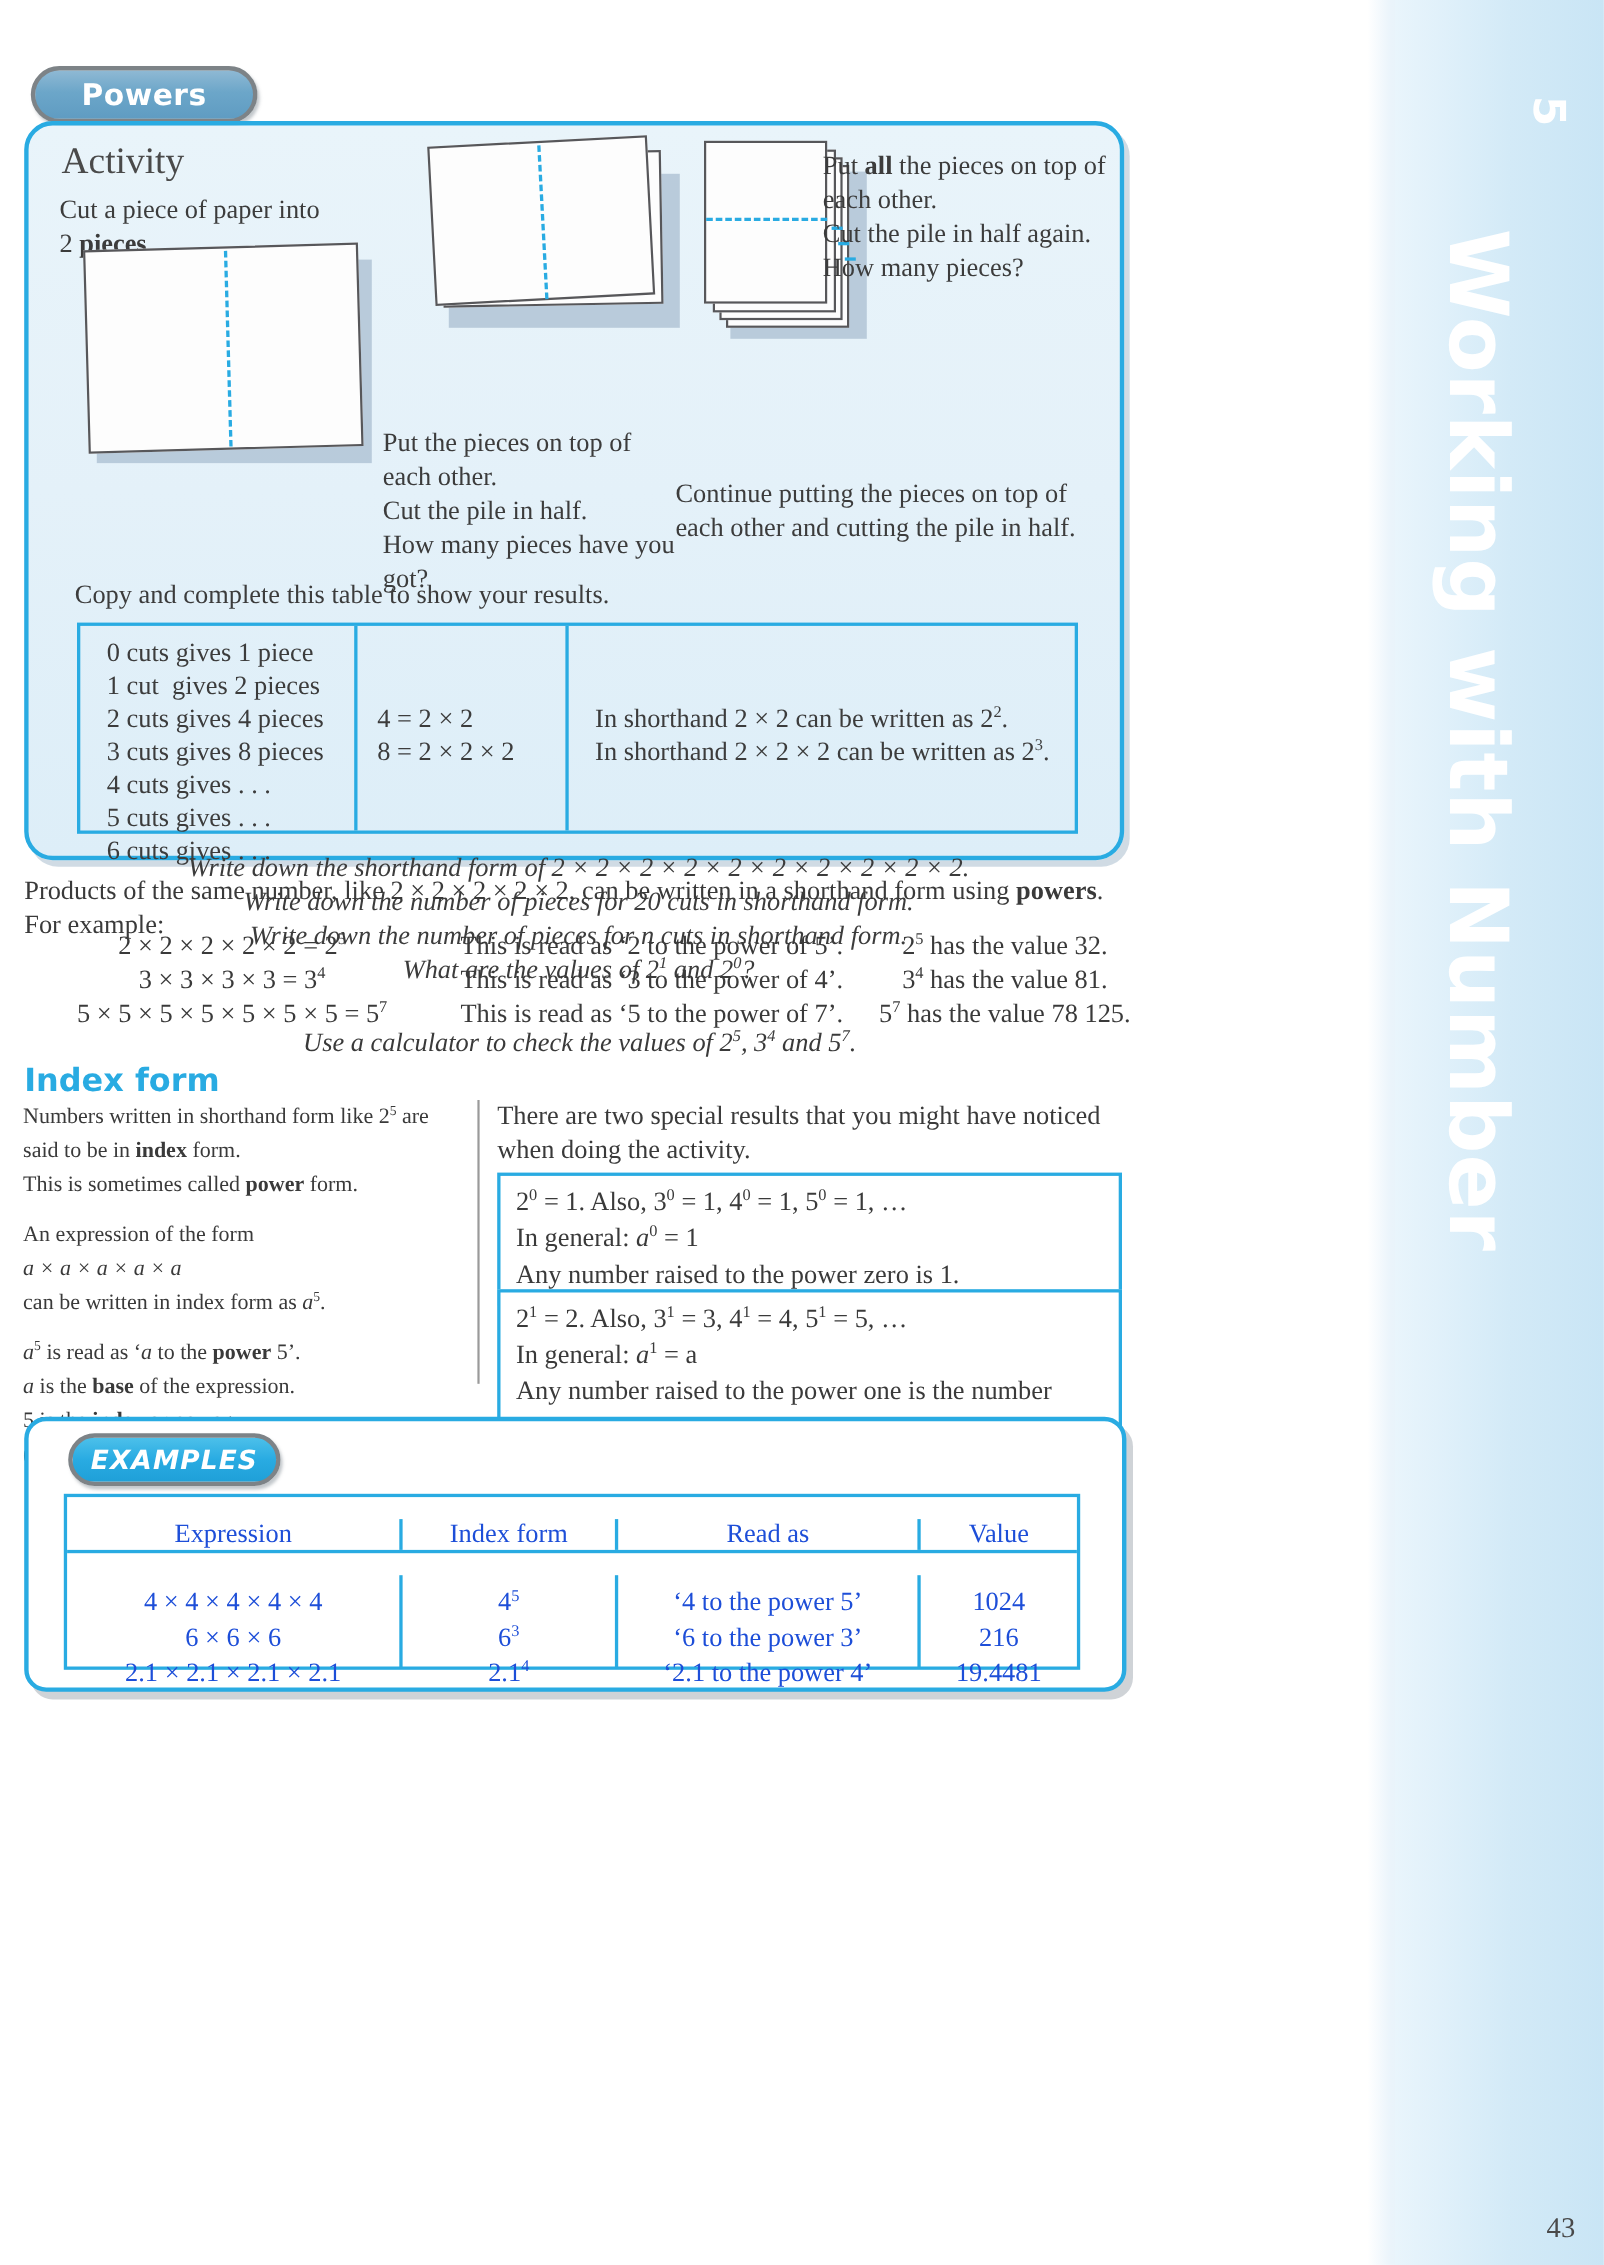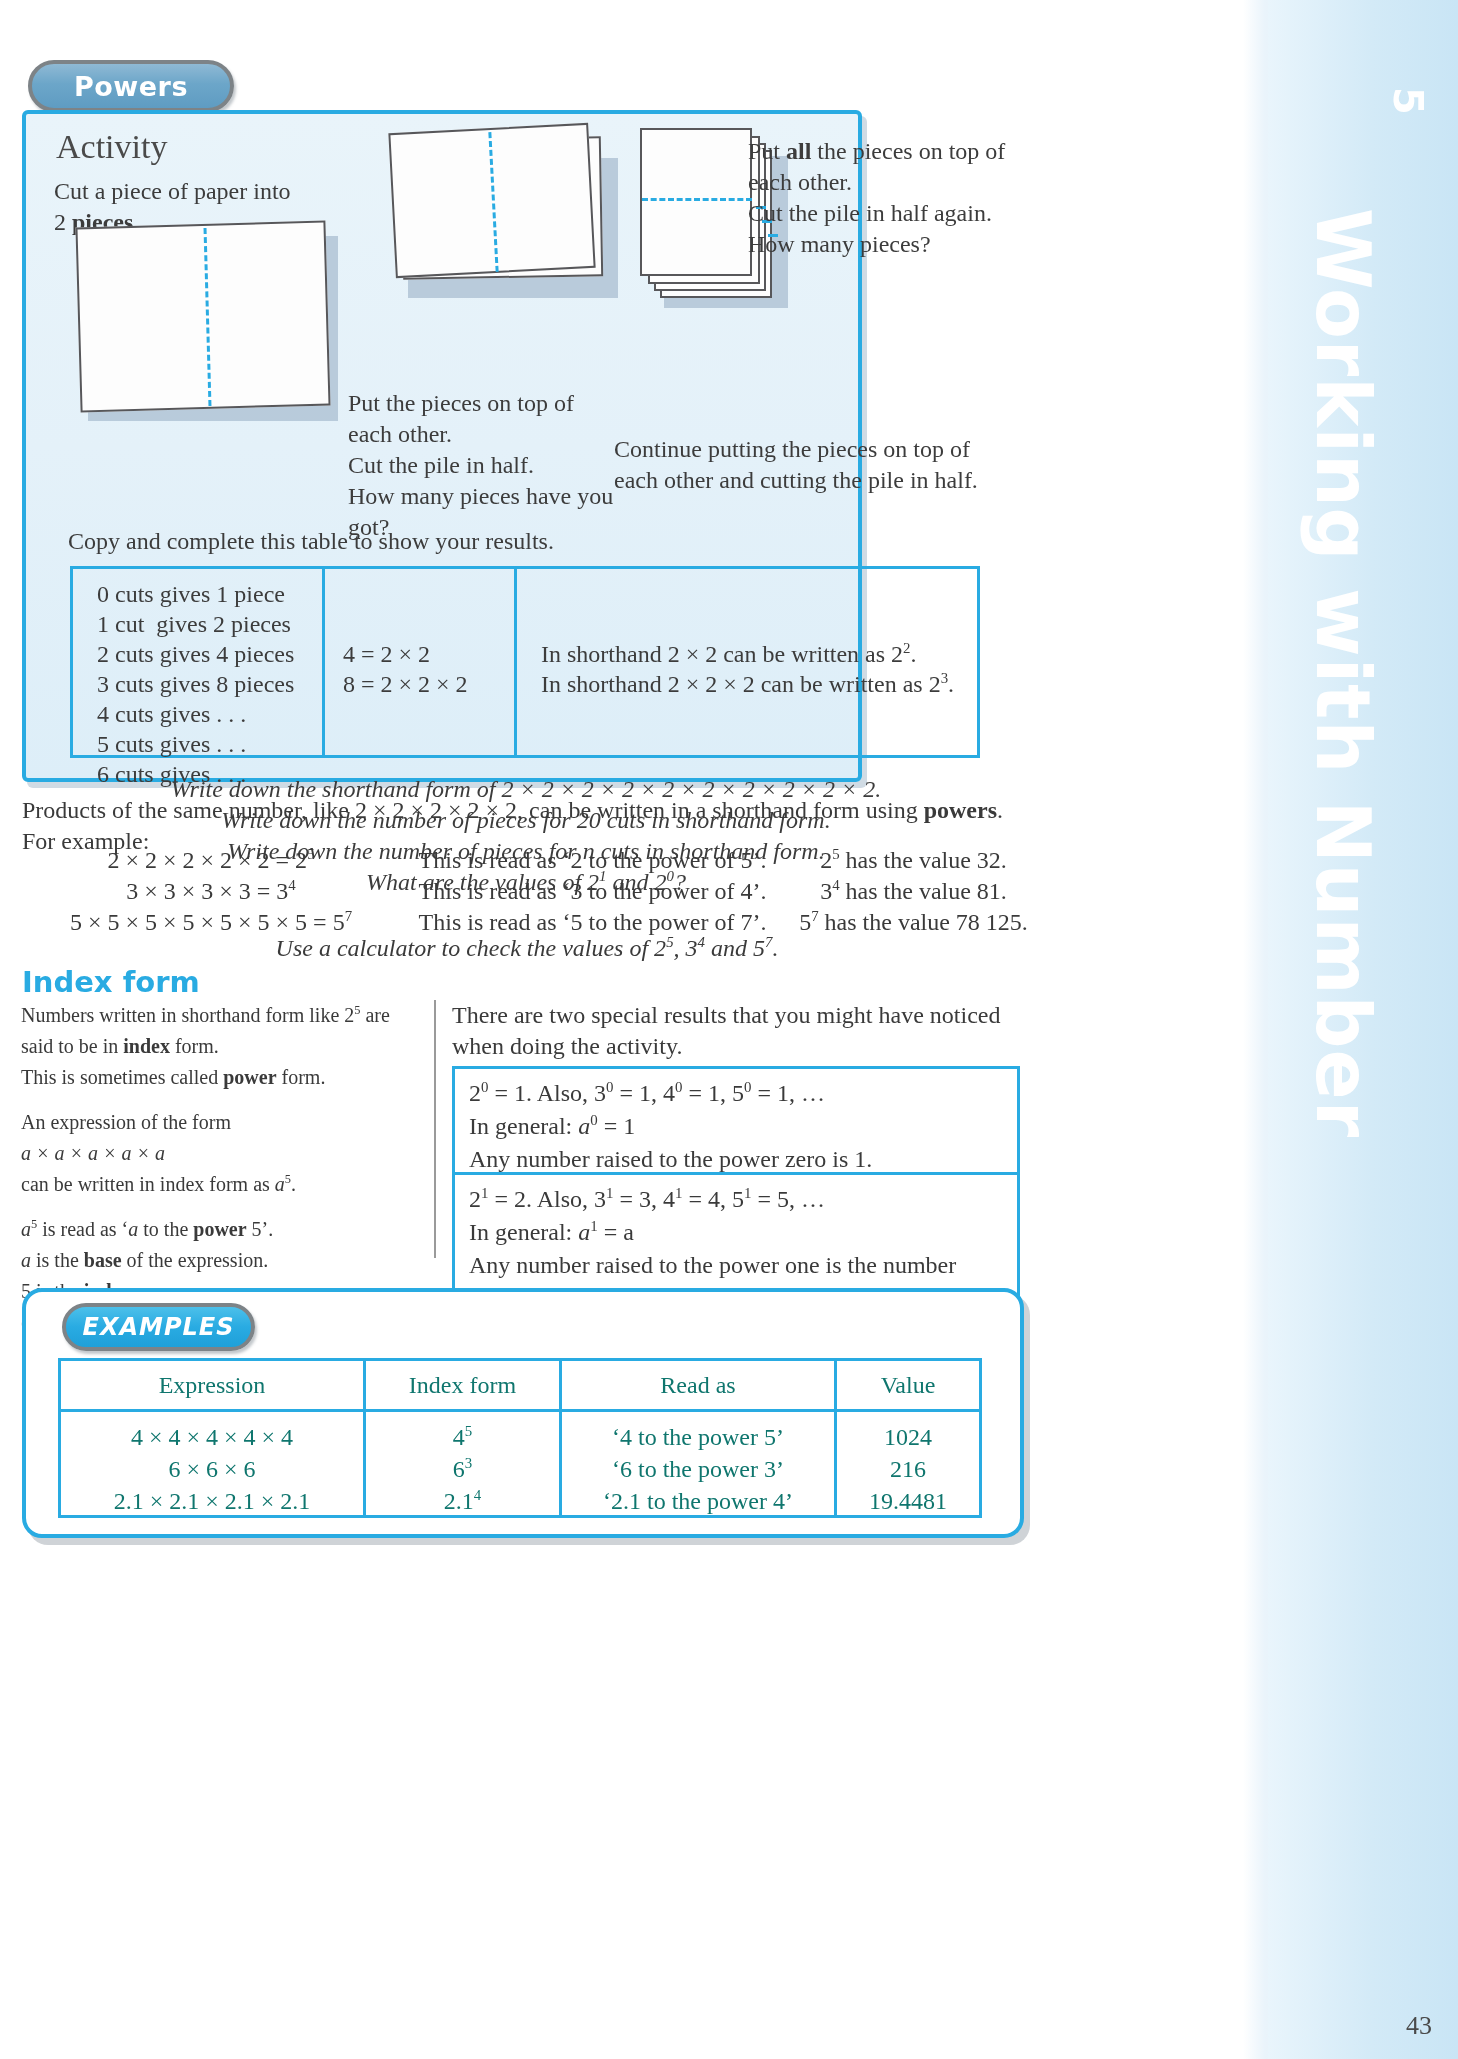--- a/index.html
+++ b/index.html
@@ -57,22 +57,22 @@
   }
   .pill span{
     font-family:"DejaVu Sans", sans-serif;
     font-weight:700; color:#ffffff;
   }
   #powers-pill{ left:28px; top:60px; width:198px; height:44px; }
   #powers-pill span{ font-size:27px; letter-spacing:.5px; }
 
   
   .activity-box{
-    position:absolute; left:22px; top:110px; width:840px; height:672px;
-    border:4px solid #29abe2; border-radius:6px;
+    position:absolute; left:22px; top:110px; width:1000px; height:672px;
+    border:4px solid #29abe2; border-radius:26px;
     background:linear-gradient(to bottom,#e9f4fa 0%,#e4f1f9 50%,#ddeef8 100%);
     box-shadow:5px 6px 0 rgba(150,175,195,.45);
     box-sizing:border-box;
   }
   .activity-title{
     position:absolute; left:30px; top:14px;
     font-size:34px; color:#4a4a4a;
   }
   .act-text{
     position:absolute; font-size:24px; line-height:31px; color:#3c3c3c;
@@ -209,21 +209,21 @@
   #examples-pill span{ font-size:24px; letter-spacing:1px;font-style:italic; }
 
   .ex-table{
     position:absolute; left:58px; top:1358px; width:924px; height:160px;
     border:3px solid #29abe2; box-sizing:border-box;
   }
   .ex-thead{ display:flex; height:48px; border-bottom:3px solid #29abe2; }
   .ex-tbody{ display:flex; height:105px; }
   .ex-th, .ex-td{
     box-sizing:border-box; display:flex; align-items:center; justify-content:center;
-    font-size:24px; color:#0f766e;
+    font-size:24px; color:#1d4ed8;margin-top:20px;
   }
   .ex-td{ flex-direction:column; justify-content:flex-start; padding-top:9px; line-height:32px;}
   .col1{ width:305px; border-right:3px solid #29abe2; }
   .col2{ width:196px; border-right:3px solid #29abe2; }
   .col3{ width:275px; border-right:3px solid #29abe2; }
   .col4{ flex:1; }
 
   sup{ font-size:.62em; vertical-align:super; line-height:0; }
   b{ font-weight:700; }
   i{ font-style:italic; }

